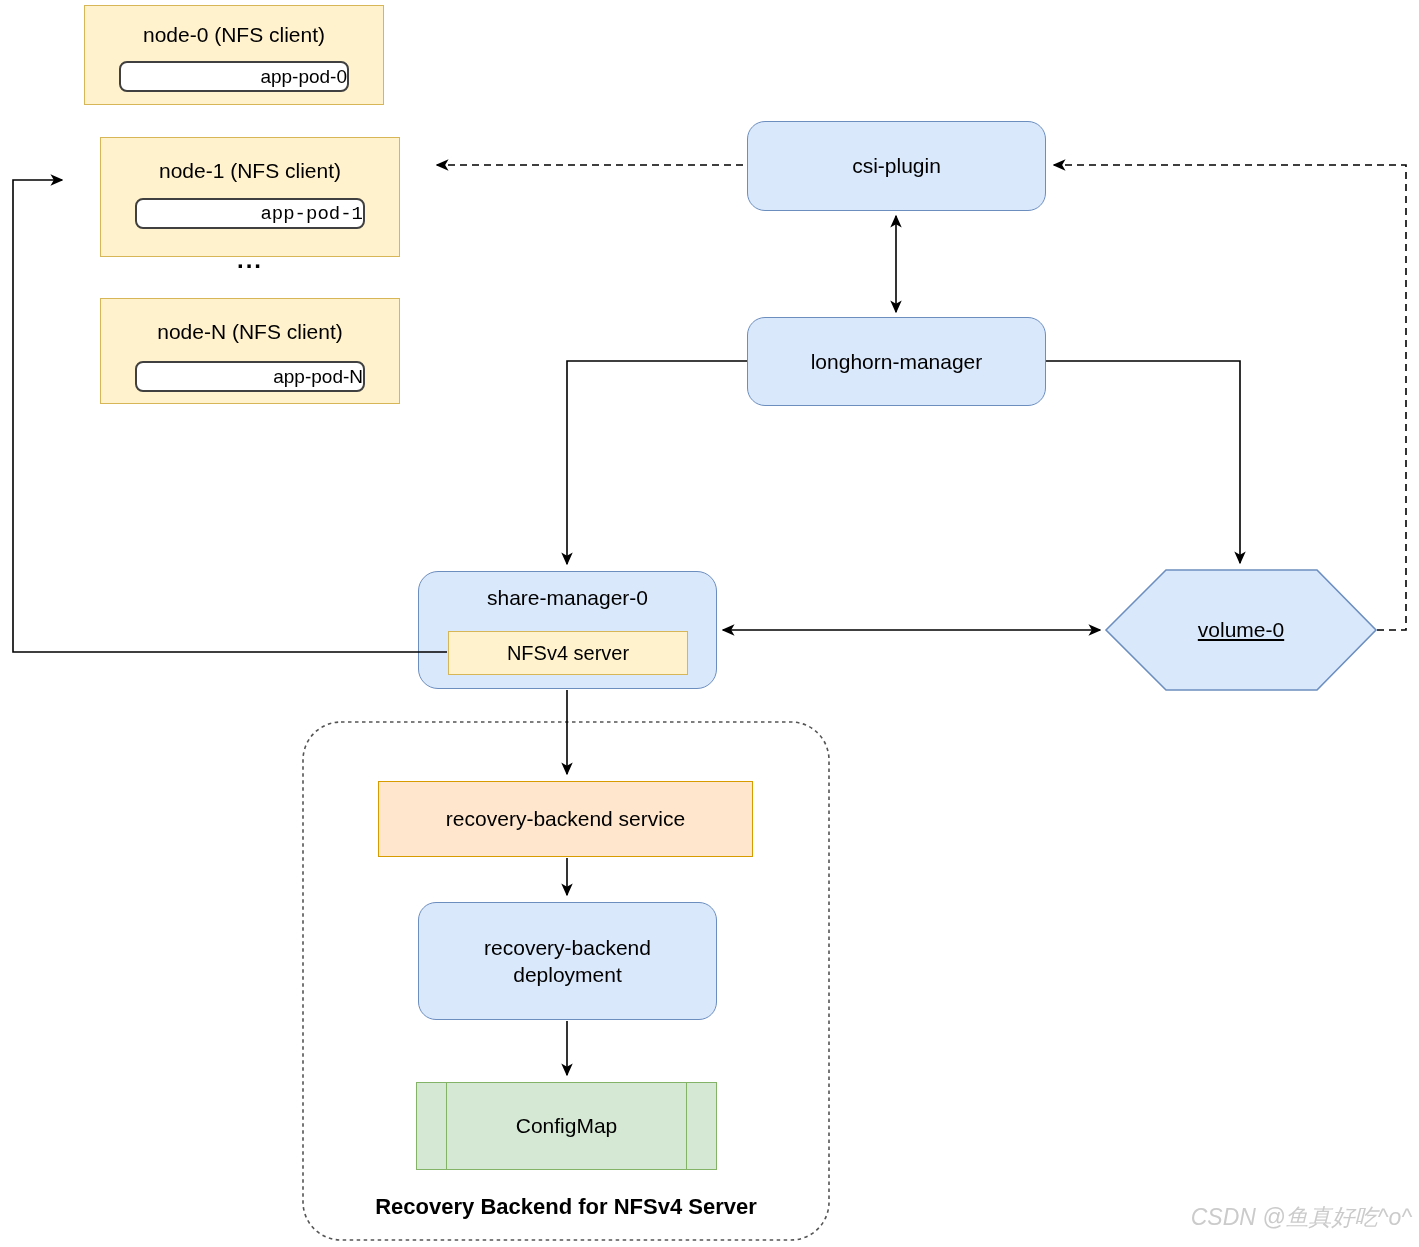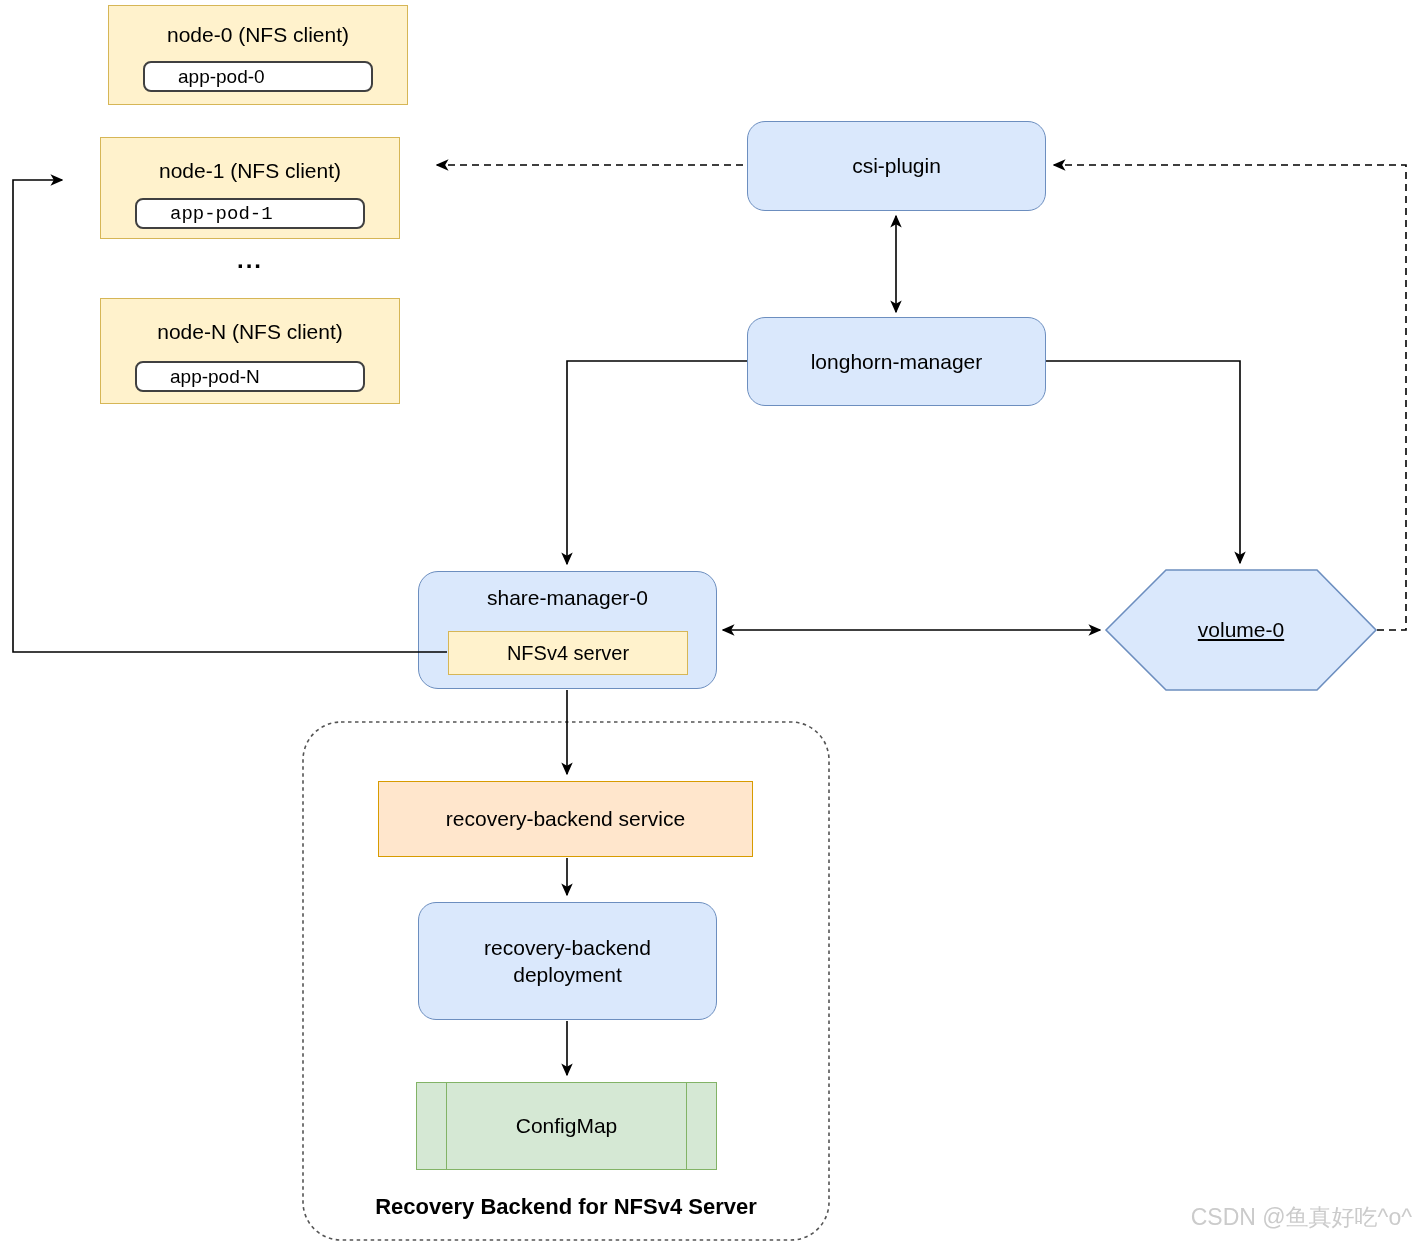--- a/index.html
+++ b/index.html
@@ -24,21 +24,21 @@
     position:absolute; left:0; right:0; top:17px;
     text-align:center; font-size:21px;
   }
   .node-N .node-title, .node-1 .node-title { top:21px; }
   .pod-box {
     position:absolute; left:50%; transform:translateX(-50%);
     width:230px; height:31px; top:55px;
     background:var(--pod-fill,#FFFFFF);
     border:2px solid var(--pod-border,#404040);
     border-radius:8px;
-    display:flex; align-items:center; justify-content:flex-start;
+    display:flex; align-items:center; justify-content:flex-end;
     font-size:19px; box-sizing:border-box;padding-left:33px;
   }
   .node-1 .pod-box { top:60px;font-family:Liberation Mono, monospace; }
   .node-N .pod-box { top:62px; }
 
   .ellipsis {
     text-align:center; font-size:24px; font-weight:bold; letter-spacing:2px;
   }
 
   
@@ -93,46 +93,47 @@
   }
   .proc-line.left { left:29px; }
   .proc-line.right { right:29px; }
 
   .caption {
     text-align:center; font-size:22px;
   }
   .watermark {
     text-align:right; font-size:23px;
     color:var(--watermark,#CBCBCB);
+    font-style:italic;
   }
 
   
   .stroke-dark  { stroke:var(--connector,#000000); }
   .stroke-blue  { stroke:var(--blue-border,#6C8EBF); }
   .fill-blue    { fill:var(--blue-fill,#DAE8FC); }
   .stroke-gray  { stroke:var(--container-border,#545454); }
 </style>
 </head>
 <body>
 
 <div class="canvas">
 
   <svg class="layer" viewBox="0 0 1419 1247" width="1419" height="1247">
     <rect x="303" y="722" width="526" height="518" rx="38" ry="38" fill="none" class="stroke-gray" stroke-width="1.6" stroke-dasharray="3.5,3.5"></rect>
     <polygon points="1106,630 1166,570 1317,570 1376,630 1317,690 1166,690" class="fill-blue stroke-blue" stroke-width="1.6"></polygon>
   </svg>
 
-  <div class="abs node-box node-0" style="left:108px; top:5px; width:300px; height:100px;">
+  <div class="abs node-box node-0" style="left:84px; top:5px; width:300px; height:100px;">
     <div class="node-title">node-0 (NFS client)</div>
     <div class="pod-box">
       <span>app-pod-0</span>
     </div>
   </div>
 
-  <div class="abs node-box node-1" style="left:100px; top:137px; width:300px; height:102px;">
+  <div class="abs node-box node-1" style="left:100px; top:137px; width:300px; height:120px;">
     <div class="node-title">node-1 (NFS client)</div>
     <div class="pod-box">
       <span>app-pod-1</span>
     </div>
   </div>
 
   <div class="abs ellipsis" style="left:100px; top:246px; width:300px; height:30px;">...</div>
 
   <div class="abs node-box node-N" style="left:100px; top:298px; width:300px; height:106px;">
     <div class="node-title">node-N (NFS client)</div>

